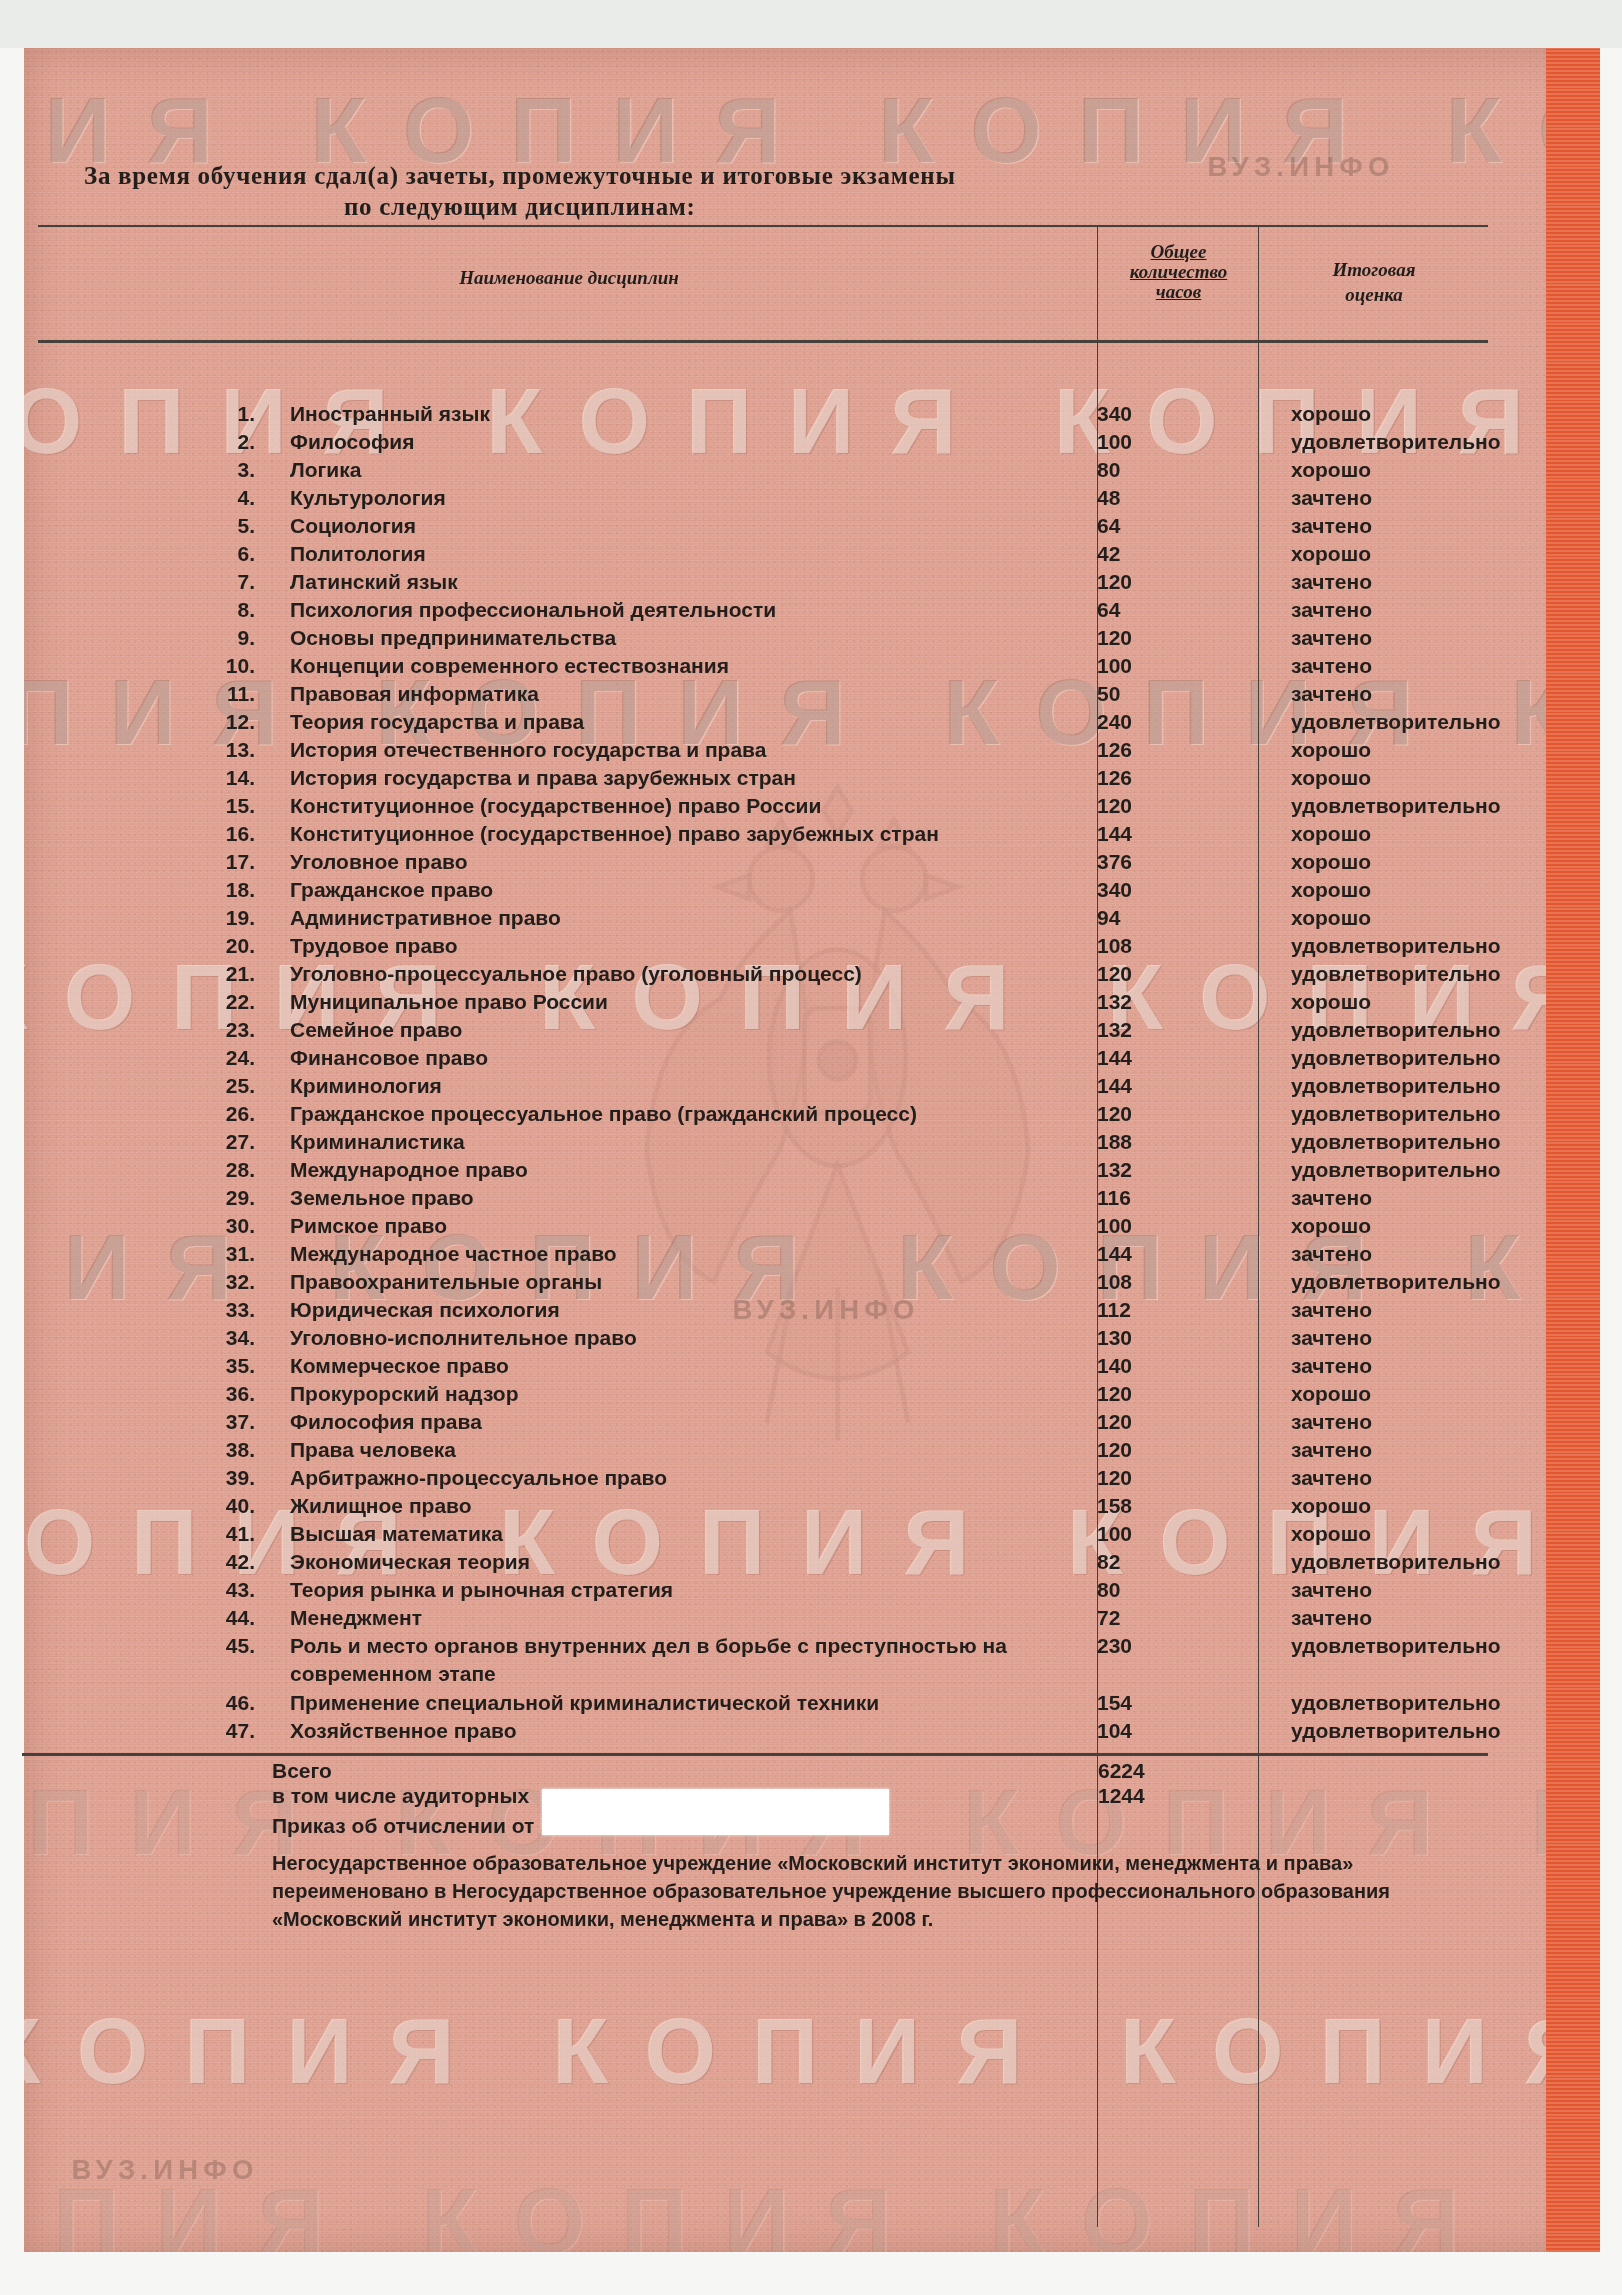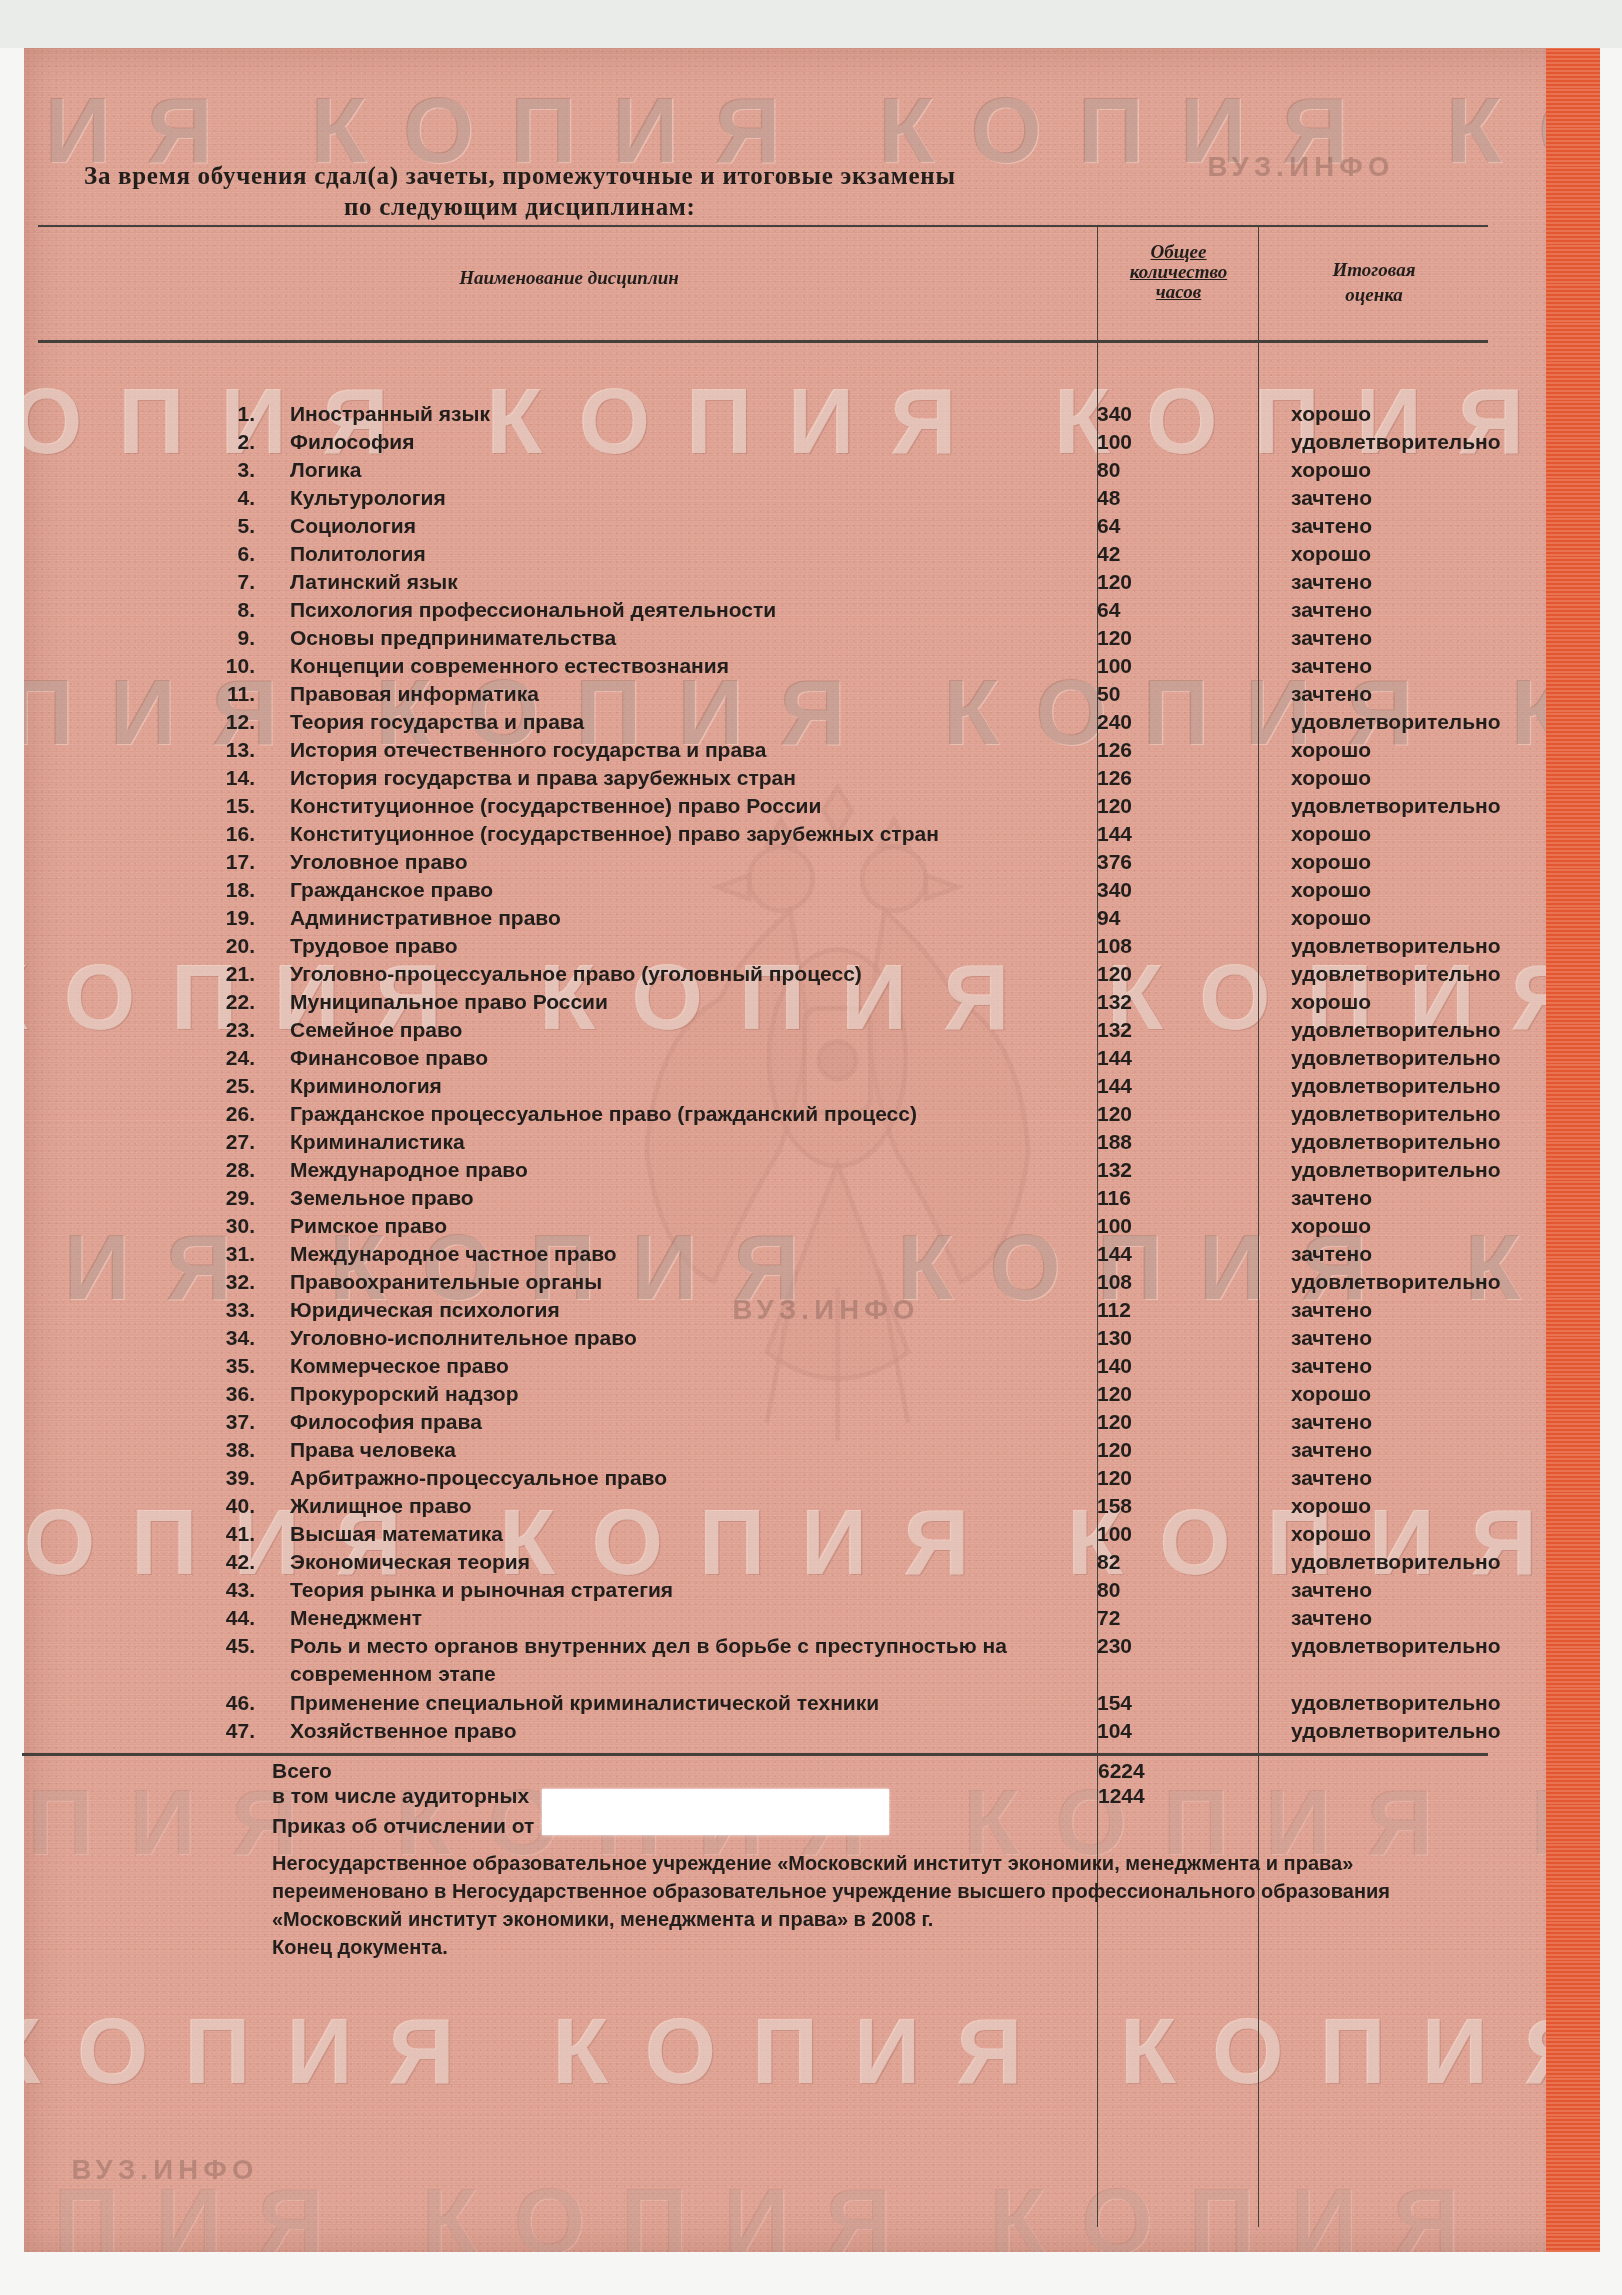--- a/index.html
+++ b/index.html
@@ -458,17 +458,16 @@
     <span class="lbl">.</span>
     <span class="txt">Приказ об отчислении от</span>
   </div>
 
   <div class="whitebox"></div>
 
   <div class="footer">
     <div>Негосударственное образовательное учреждение «Московский институт экономики, менеджмента и права»</div>
     <div>переименовано в Негосударственное образовательное учреждение высшего профессионального образования</div>
     <div>«Московский институт экономики, менеджмента и права» в 2008 г.</div>
-    <div>Конец документа.</div>
   </div>
 
 </div>
 
 
 </body></html>

